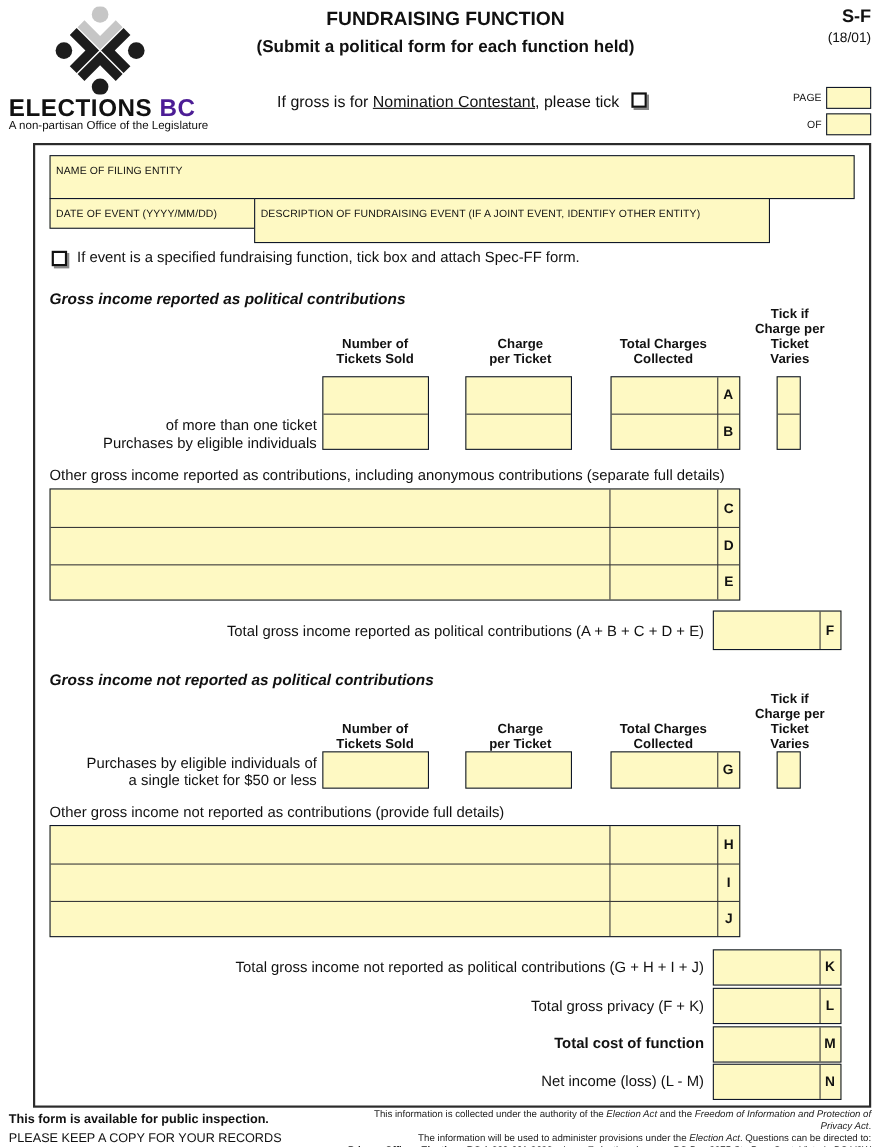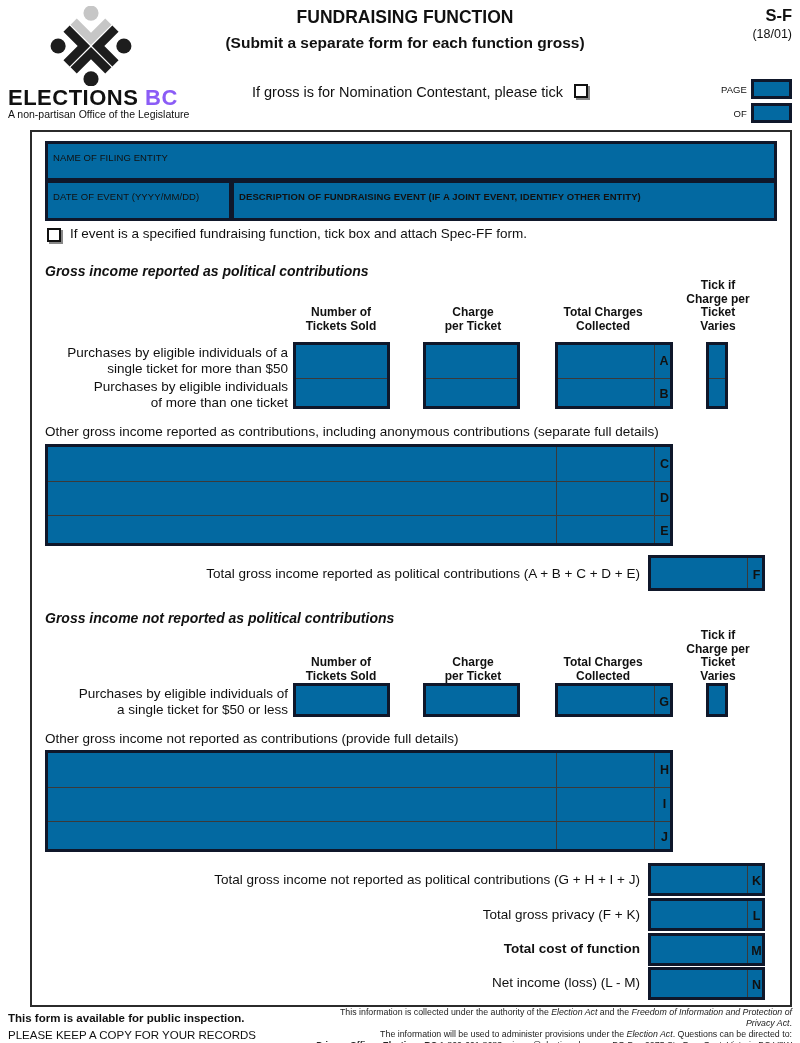--- a/index.html
+++ b/index.html
@@ -6,40 +6,40 @@
   #page{
     position:relative;width:800px;height:1043px;background:#fff;
     font-family:"Liberation Sans","DejaVu Sans",sans-serif;color:#111;
     overflow:hidden;
   }
   .abs{position:absolute;}
   .bold{font-weight:bold;}
   .ctr{text-align:center;}
   .rt{text-align:right;}
   
-  .fbox{position:absolute;border:3px solid #0f172a;background:#0369a1;box-sizing:border-box;}
+  .fbox{position:absolute;border:1px solid #0f172a;background:#fef9c3;box-sizing:border-box;}
   .hdiv{position:absolute;left:0;right:0;height:0;border-top:1px solid #3a3a3a;}
   .vdiv{position:absolute;top:0;bottom:0;width:0;border-left:1px solid #3a3a3a;}
   .letter{position:absolute;font-weight:bold;font-size:12.5px;text-align:center;}
   .caption{font-size:9.5px;letter-spacing:0.1px;}
   .colhead{position:absolute;font-weight:bold;font-size:12px;line-height:13.5px;text-align:center;}
   .rowlabel{position:absolute;font-size:13.5px;line-height:16px;text-align:right;}
   .sectitle{position:absolute;font-weight:bold;font-size:14px;font-style:italic;}
   .subline{position:absolute;font-size:13.5px;}
   
   .tickglyph{
     display:inline-block;width:10px;height:10px;background:#fff;
     border:2px solid #111;box-shadow:2px 2px 0 0 #888;vertical-align:-1px;
   }
-  .un{}
+  .un{text-decoration:underline;}
   .it{font-style:italic;}
   .bd{font-weight:bold;}
   #outer-border{position:absolute;left:30px;top:130px;width:762px;height:877px;border:2px solid #2b2b2b;box-sizing:border-box;}
   .footer-right{font-size:8.8px;line-height:11px;text-align:right;color:#222;}
-  .brand-bc{color:#8b5cf6;}
+  .brand-bc{color:#4c1d95;}
 </style>
 </head>
 <body>
 
 <div id="page">
 
   <svg class="abs" style="left:45px;top:6px;" width="92" height="80" viewBox="0 0 100 90">
     <g>
 
       <g fill="#c6c6c6">
@@ -63,21 +63,21 @@
       </g>
     </g>
   </svg>
   <div class="abs bold" style="left:8px;top:85px;font-size:22px;letter-spacing:0.5px;">
     <span>ELECTIONS</span>
     <span class="brand-bc">BC</span>
   </div>
   <div class="abs" style="left:8px;top:108px;font-size:10.5px;">A non-partisan Office of the Legislature</div>
 
   <div class="abs bold ctr" style="left:190px;top:7px;width:430px;font-size:17.5px;">FUNDRAISING FUNCTION</div>
-  <div class="abs bold ctr" style="left:150px;top:34px;width:510px;font-size:15.5px;">(Submit a separate form for each function gross)</div>
+  <div class="abs bold ctr" style="left:150px;top:34px;width:510px;font-size:15.5px;">(Submit a political form for each function held)</div>
 
   <div class="abs rt" style="right:8px;top:6px;width:80px;">
     <div class="bold" style="font-size:16.5px;">S-F</div>
     <div style="font-size:12.5px;margin-top:2px;">(18/01)</div>
   </div>
 
   <div class="abs ctr" style="left:160px;top:84px;width:520px;font-size:14.5px;">
     <span>If gross is for </span><span class="un">Nomination Contestant</span><span>, please tick</span>
     <span class="tickglyph" style="margin-left:7px;"></span>
   </div>
@@ -85,24 +85,24 @@
   <div class="abs rt caption" style="left:690px;top:84px;width:57px;">PAGE</div>
   <div class="fbox" style="left:751px;top:79px;width:41px;height:20px;"></div>
   <div class="abs rt caption" style="left:690px;top:108px;width:57px;">OF</div>
   <div class="fbox" style="left:751px;top:103px;width:41px;height:20px;"></div>
 
   <div id="outer-border"></div>
 
   <div class="fbox" style="left:45px;top:141px;width:732px;height:40px;padding:3px 5px;">
     <span class="caption">NAME OF FILING ENTITY</span>
   </div>
-  <div class="fbox" style="left:45px;top:180px;width:187px;height:41px;padding:3px 5px;">
+  <div class="fbox" style="left:45px;top:180px;width:187px;height:28px;padding:3px 5px;">
     <span class="caption">DATE OF EVENT (YYYY/MM/DD)</span>
   </div>
-  <div class="fbox" style="left:231px;top:180px;width:546px;height:41px;padding:3px 5px;font-weight:bold;">
+  <div class="fbox" style="left:231px;top:180px;width:469px;height:41px;padding:3px 5px;">
     <span class="caption">DESCRIPTION OF FUNDRAISING EVENT (IF A JOINT EVENT, IDENTIFY OTHER ENTITY)</span>
   </div>
 
   <span class="tickglyph abs" style="left:47px;top:228px;"></span>
   <div class="subline" style="left:70px;top:226px;">If event is a specified fundraising function, tick box and attach Spec-FF form.</div>
 
   <div class="sectitle" style="left:45px;top:263px;">Gross income reported as political contributions</div>
 
   <div class="colhead" style="left:291px;top:306px;width:100px;">
     <div>Number of</div>
@@ -116,27 +116,23 @@
     <div>Total Charges</div>
     <div>Collected</div>
   </div>
   <div class="colhead" style="left:682px;top:279px;width:72px;">
     <div>Tick if</div>
     <div>Charge per</div>
     <div>Ticket</div>
     <div>Varies</div>
   </div>
 
-  <div class="rowlabel" style="left:58px;top:345px;width:230px;">
-    <div>Purchases by eligible individuals of a</div>
-    <div>single ticket for more than $50</div>
-  </div>
   <div class="rowlabel" style="left:58px;top:379px;width:230px;">
+    <div>of more than one ticket</div>
     <div>Purchases by eligible individuals</div>
-    <div>of more than one ticket</div>
   </div>
 
   <div class="fbox" style="left:293px;top:342px;width:97px;height:67px;">
     <div class="hdiv" style="top:33px;"></div>
   </div>
   <div class="fbox" style="left:423px;top:342px;width:97px;height:67px;">
     <div class="hdiv" style="top:33px;"></div>
   </div>
   <div class="fbox" style="left:555px;top:342px;width:118px;height:67px;">
     <div class="hdiv" style="top:33px;"></div>

